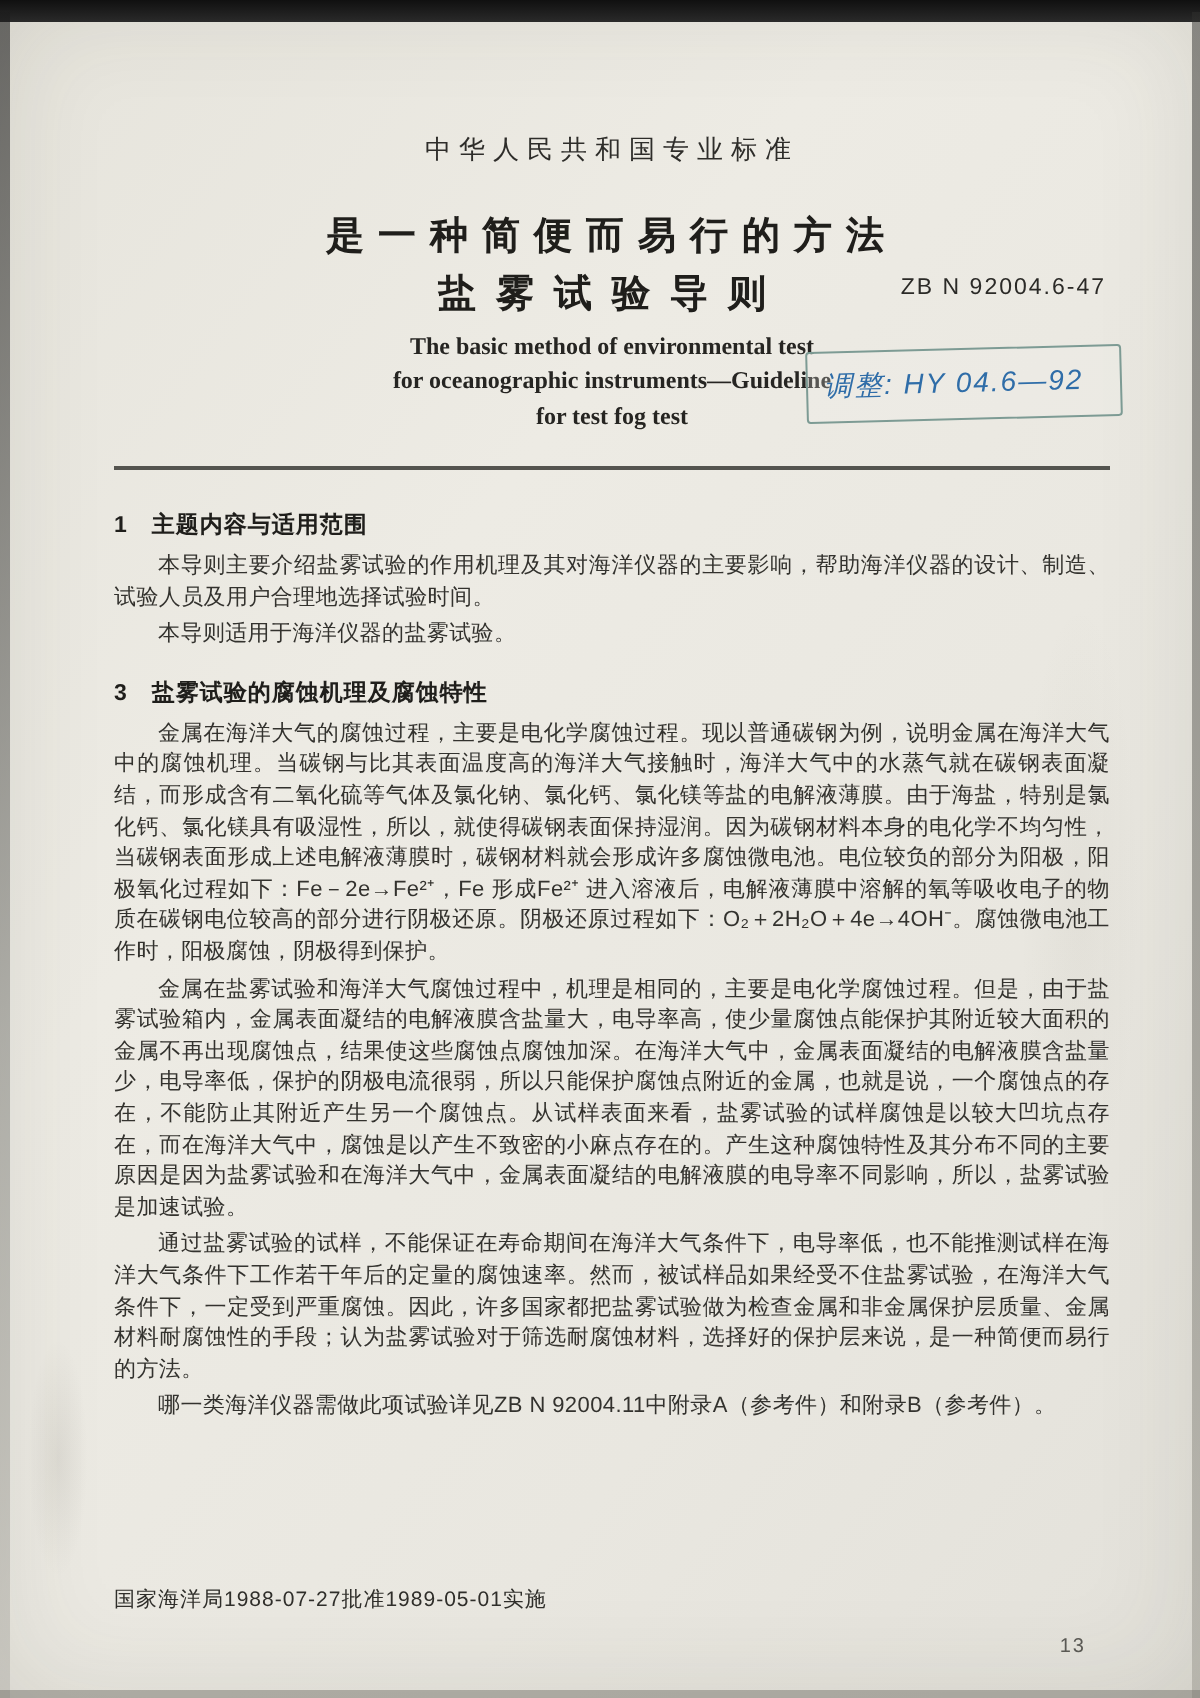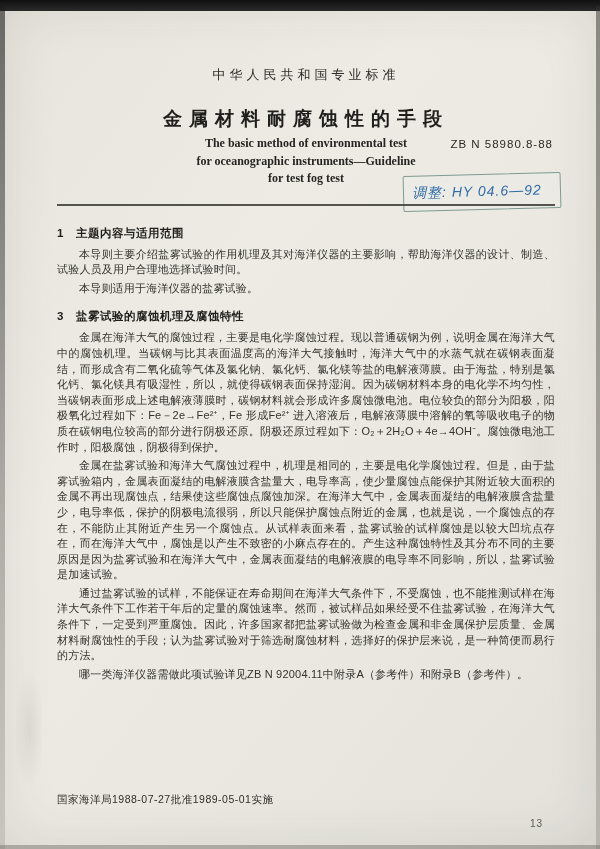--- a/index.html
+++ b/index.html
@@ -159,24 +159,25 @@
   <div class="right-edge"></div>
   <div class="bottom-edge"></div>
   <div class="blemish-a"></div>
   <div class="blemish-b"></div>
 
   <div class="content">
 
     <div class="std-label">中华人民共和国专业标准</div>
 
     <div class="title-zh">
-      <div class="t1">金属材料耐腐蚀性的手段</div>
-    </div>
-
-    <div class="std-number">ZB N 58980.8-88</div>
+      <div class="t1">是一种简便而易行的方法</div>
+      <div class="t2">盐雾试验导则</div>
+    </div>
+
+    <div class="std-number">ZB N 92004.6-47</div>
 
     <div class="en-title">
       <div>The basic method of environmental test</div>
       <div>for oceanographic instruments—Guideline</div>
       <div>for test fog test</div>
     </div>
 
     <div class="stamp">
       <span class="stamp-text">调整: HY 04.6—92</span>
     </div>
@@ -189,21 +190,21 @@
         <div class="section-heading">1　主题内容与适用范围</div>
         <p class="para">本导则主要介绍盐雾试验的作用机理及其对海洋仪器的主要影响，帮助海洋仪器的设计、制造、试验人员及用户合理地选择试验时间。</p>
         <p class="para">本导则适用于海洋仪器的盐雾试验。</p>
       </div>
 
 
       <div class="section">
         <div class="section-heading">3　盐雾试验的腐蚀机理及腐蚀特性</div>
         <p class="para">金属在海洋大气的腐蚀过程，主要是电化学腐蚀过程。现以普通碳钢为例，说明金属在海洋大气中的腐蚀机理。当碳钢与比其表面温度高的海洋大气接触时，海洋大气中的水蒸气就在碳钢表面凝结，而形成含有二氧化硫等气体及氯化钠、氯化钙、氯化镁等盐的电解液薄膜。由于海盐，特别是氯化钙、氯化镁具有吸湿性，所以，就使得碳钢表面保持湿润。因为碳钢材料本身的电化学不均匀性，当碳钢表面形成上述电解液薄膜时，碳钢材料就会形成许多腐蚀微电池。电位较负的部分为阳极，阳极氧化过程如下：Fe－2e→Fe²⁺，Fe 形成Fe²⁺ 进入溶液后，电解液薄膜中溶解的氧等吸收电子的物质在碳钢电位较高的部分进行阴极还原。阴极还原过程如下：O₂＋2H₂O＋4e→4OH⁻。腐蚀微电池工作时，阳极腐蚀，阴极得到保护。</p>
         <p class="para">金属在盐雾试验和海洋大气腐蚀过程中，机理是相同的，主要是电化学腐蚀过程。但是，由于盐雾试验箱内，金属表面凝结的电解液膜含盐量大，电导率高，使少量腐蚀点能保护其附近较大面积的金属不再出现腐蚀点，结果使这些腐蚀点腐蚀加深。在海洋大气中，金属表面凝结的电解液膜含盐量少，电导率低，保护的阴极电流很弱，所以只能保护腐蚀点附近的金属，也就是说，一个腐蚀点的存在，不能防止其附近产生另一个腐蚀点。从试样表面来看，盐雾试验的试样腐蚀是以较大凹坑点存在，而在海洋大气中，腐蚀是以产生不致密的小麻点存在的。产生这种腐蚀特性及其分布不同的主要原因是因为盐雾试验和在海洋大气中，金属表面凝结的电解液膜的电导率不同影响，所以，盐雾试验是加速试验。</p>
-        <p class="para">通过盐雾试验的试样，不能保证在寿命期间在海洋大气条件下，不受腐蚀，也不能推测试样在海洋大气条件下工作若干年后的定量的腐蚀速率。然而，被试样品如果经受不住盐雾试验，在海洋大气条件下，一定受到严重腐蚀。因此，许多国家都把盐雾试验做为检查金属和非金属保护层质量、金属材料耐腐蚀性的手段；认为盐雾试验对于筛选耐腐蚀材料，选择好的保护层来说，是一种简便而易行的方法。</p>
+        <p class="para">通过盐雾试验的试样，不能保证在寿命期间在海洋大气条件下，电导率低，也不能推测试样在海洋大气条件下工作若干年后的定量的腐蚀速率。然而，被试样品如果经受不住盐雾试验，在海洋大气条件下，一定受到严重腐蚀。因此，许多国家都把盐雾试验做为检查金属和非金属保护层质量、金属材料耐腐蚀性的手段；认为盐雾试验对于筛选耐腐蚀材料，选择好的保护层来说，是一种简便而易行的方法。</p>
         <p class="para">哪一类海洋仪器需做此项试验详见ZB N 92004.11中附录A（参考件）和附录B（参考件）。</p>
       </div>
 
     </div>
 
     <div class="footer-line">
       <span>国家海洋局1988-07-27批准</span>
       <span>1989-05-01实施</span>
     </div>
     <div class="page-number">13</div>

